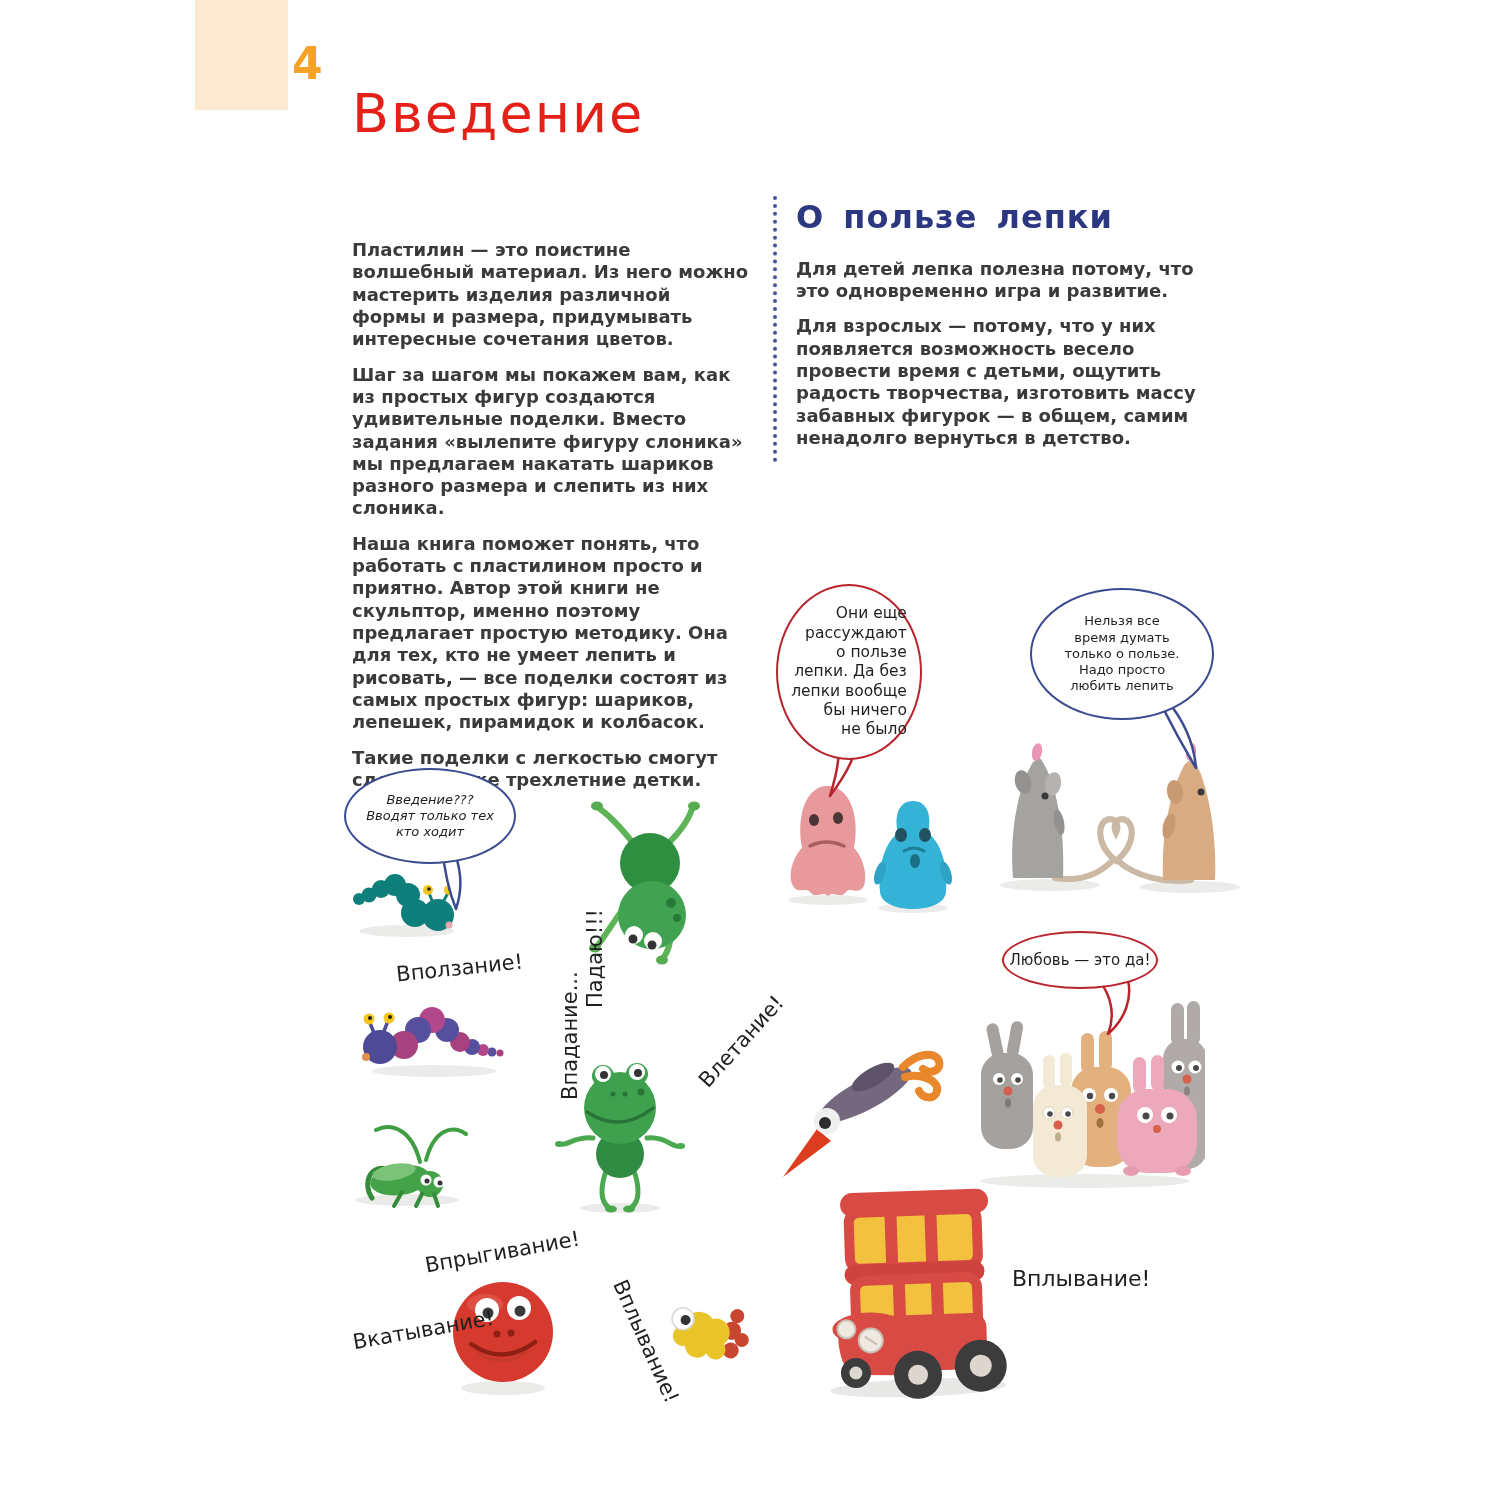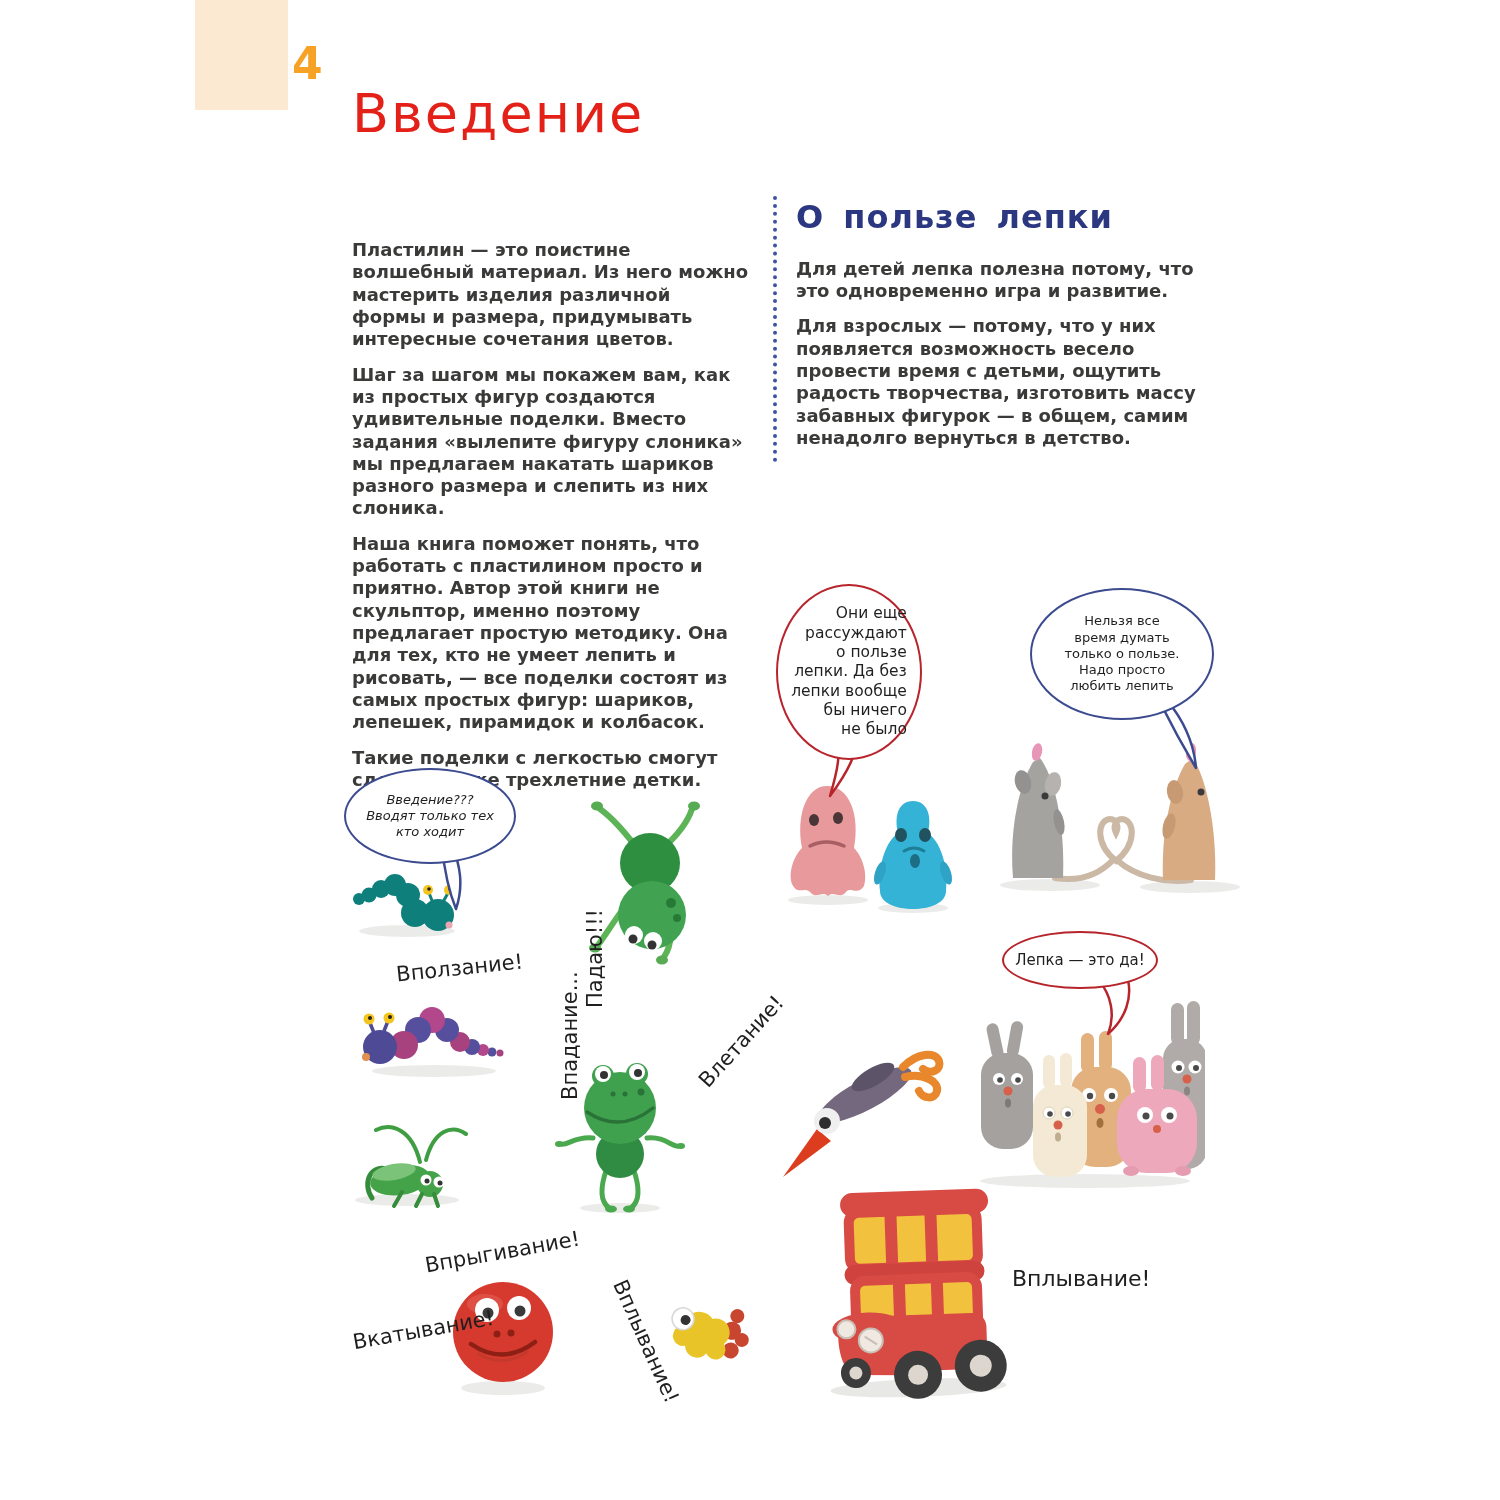--- a/index.html
+++ b/index.html
@@ -77,21 +77,21 @@
 
   <div class="bubble bubble-blue bubble-nouse">Нельзя все
 время думать
 только о пользе.
 Надо просто
 любить лепить</div>
   <svg class="tail" style="left:1162px;top:702px" width="46" height="70" viewBox="0 0 46 70">
     <path d="M6,0 C20,16 32,40 34,66 C22,46 8,20 0,4 Z" fill="#fff" stroke="#3c4b8f" stroke-width="2.5" stroke-linejoin="round"></path>
   </svg>
 
-  <div class="bubble bubble-red bubble-love">Лепка — это да!</div>
+  <div class="bubble bubble-red bubble-love">Любовь — это да!</div>
   <svg class="tail" style="left:1098px;top:980px" width="42" height="58" viewBox="0 0 42 58">
     <path d="M30,0 C34,18 28,38 10,54 C18,34 12,14 2,2 Z" fill="#fff" stroke="#b8242b" stroke-width="2.5" stroke-linejoin="round"></path>
   </svg>
 
   <div class="caption" style="left:396px;top:956px;transform:rotate(-6deg)">Вползание!</div>
   <div class="caption" style="left:583px;top:1008px;transform:rotate(-90deg);transform-origin:0 0">Падаю!!!</div>
   <div class="caption" style="left:558px;top:1100px;transform:rotate(-90deg);transform-origin:0 0">Впадание...</div>
   <div class="caption" style="left:694px;top:1076px;transform:rotate(-48deg);transform-origin:0 0">Влетание!</div>
   <div class="caption" style="left:424px;top:1240px;transform:rotate(-10deg)">Впрыгивание!</div>
   <div class="caption" style="left:352px;top:1318px;transform:rotate(-10deg)">Вкатывание!</div>

